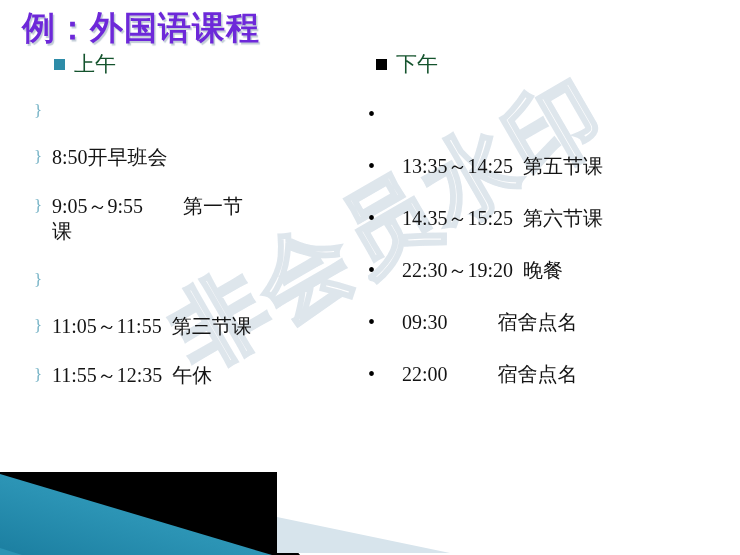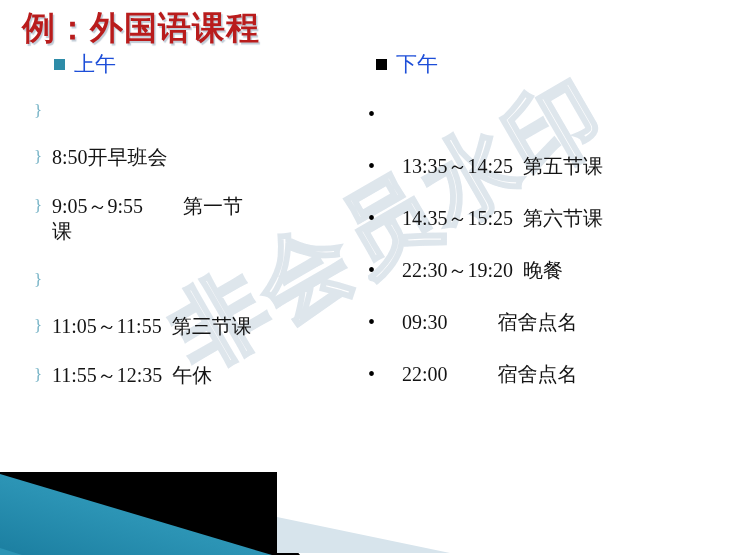--- a/index.html
+++ b/index.html
@@ -46,42 +46,42 @@
   }
 
   
   #title {
     position: absolute;
     left: 22px;
     top: 6px;
     font-family: "Liberation Sans", "DejaVu Sans", sans-serif;
     font-size: 33px;
     font-weight: 700;
-    color: #b91c1c;
+    color: #6d28d9;
     letter-spacing: 1px;
     text-shadow: 1.5px 1.5px 1px rgba(140,160,180,0.55);
     z-index: 4;
     white-space: nowrap;
   }
 
   
   .column {
     position: absolute;
     z-index: 3;
   }
   #col-left  { left: 34px;  top: 54px;  width: 340px; }
   #col-right { left: 368px; top: 54px;  width: 368px; }
 
   
   .section-head {
     display: flex;
     align-items: center;
     font-family: "Liberation Serif", "DejaVu Serif", serif;
     font-size: 21px;
-    color: #1d4ed8;
+    color: #14532d;
     line-height: 1;
   }
   #col-left .section-head  { margin-left: 20px; }
   #col-right .section-head { margin-left: 8px; }
 
   .sq-bullet {
     display: inline-block;
     width: 11px;
     height: 11px;
     margin-right: 9px;

